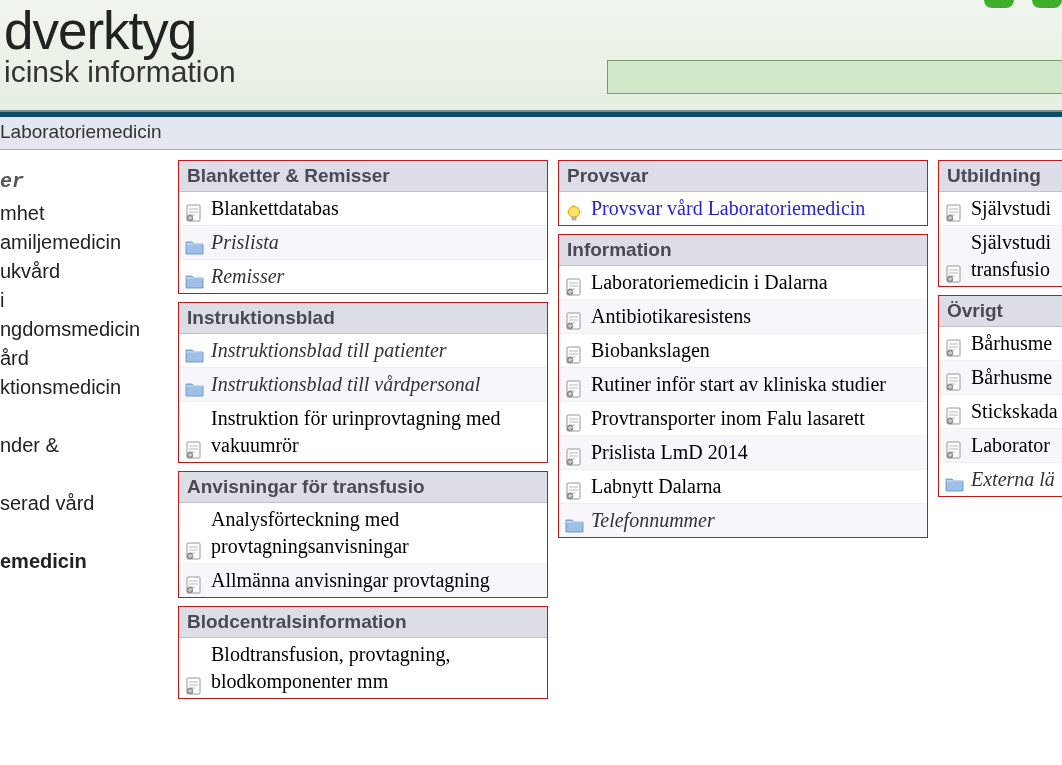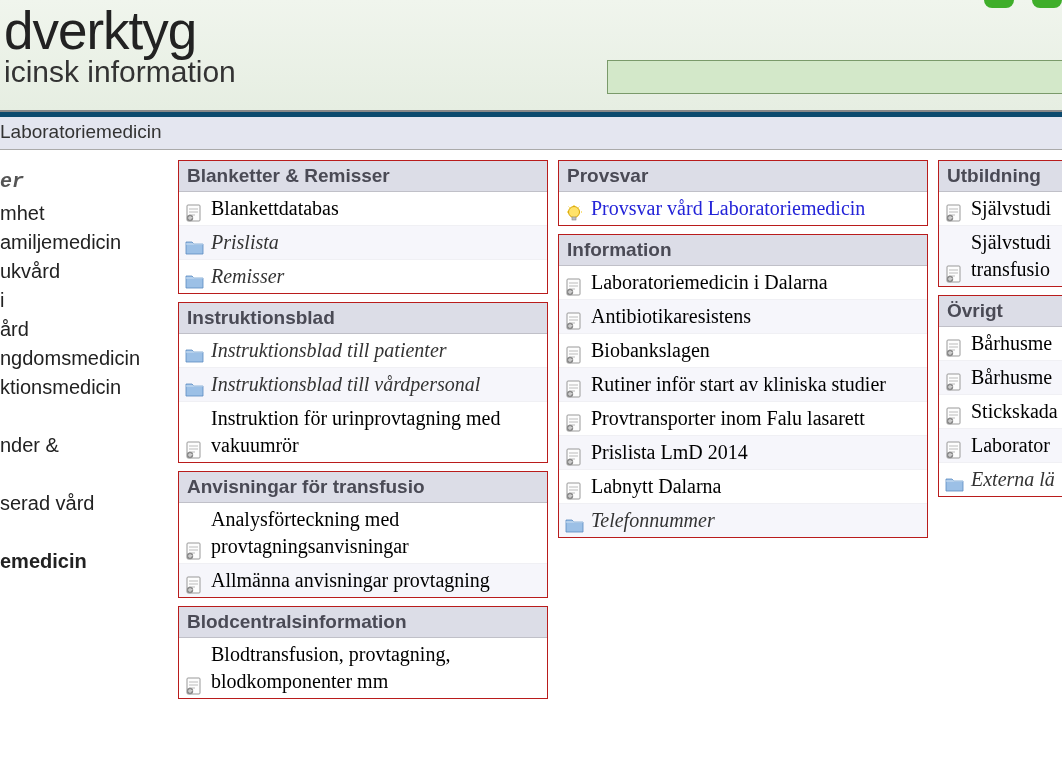--- a/index.html
+++ b/index.html
@@ -163,22 +163,22 @@
 
 <div class="content-area">
 
   <div class="sidebar">
     <div class="side-heading">er</div>
     <div id="sidebar-items">
         <div class="side-item">mhet</div>
         <div class="side-item">amiljemedicin</div>
         <div class="side-item">ukvård</div>
         <div class="side-item">i</div>
+        <div class="side-item">ngdomsmedicin</div>
         <div class="side-item">ård</div>
-        <div class="side-item">ngdomsmedicin</div>
         <div class="side-item">ktionsmedicin</div>
         <div class="side-item">&nbsp;</div>
         <div class="side-item">nder &amp;</div>
         <div class="side-item">&nbsp;</div>
         <div class="side-item">serad vård</div>
         <div class="side-item">&nbsp;</div>
         <div class="side-item" style="font-weight: bold;">emedicin</div>
       </div>
   </div>
 

